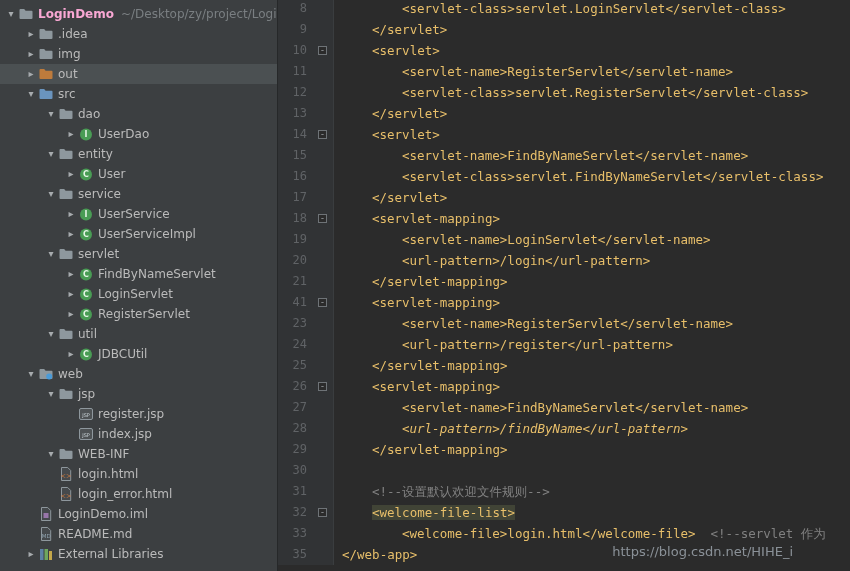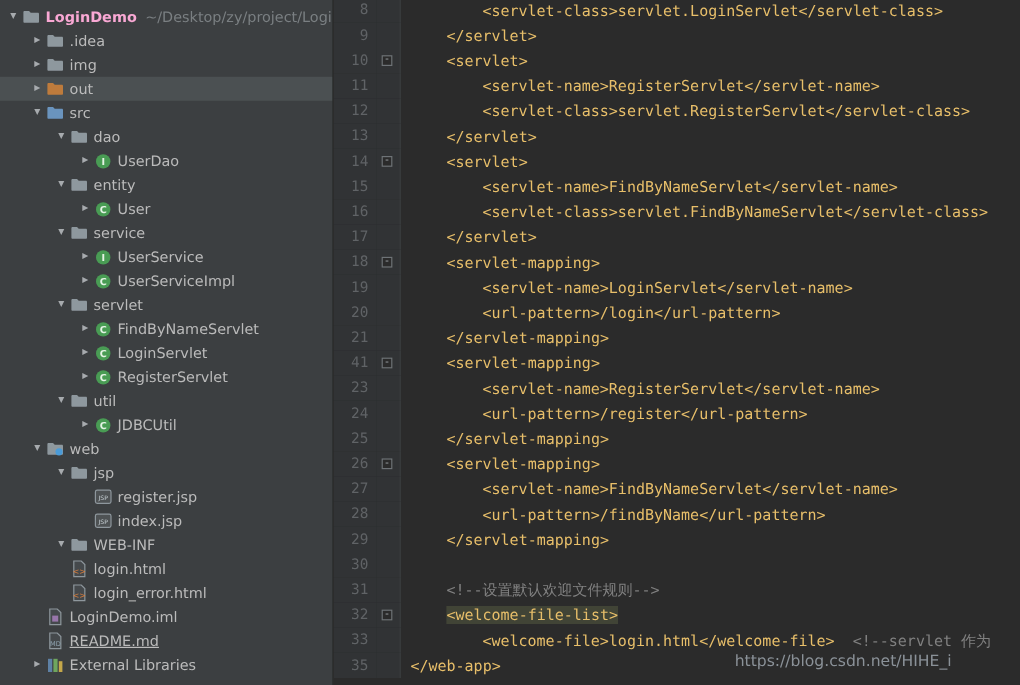--- a/index.html
+++ b/index.html
@@ -287,21 +287,21 @@
         <div class="tree-row" style="padding-left: 24px;">
           <span class="arrow"></span>
           <span class="ticon">
             <svg width="16" height="16" viewBox="0 0 16 16">
               <path d="M3.5 1.5h6.2l3 3v10H3.5z" fill="#45494C" stroke="#8E979D" stroke-width="1"></path>
               <rect x="5.5" y="7" width="5" height="5" fill="#9876AA"></rect>
             </svg>
           </span>
           <span class="tlabel">LoginDemo.iml</span>
         </div>
-        <div class="tree-row" style="padding-left: 24px; text-decoration: underline;">
+        <div class="tree-row" style="padding-left: 24px;">
           <span class="arrow"></span>
           <span class="ticon">
             <svg width="16" height="16" viewBox="0 0 16 16">
               <path d="M3.5 1.5h6.2l3 3v10H3.5z" fill="#45494C" stroke="#8E979D" stroke-width="1"></path>
               <text x="8.2" y="12" font-size="5.5" fill="#8FA3B0" text-anchor="middle" font-family="'DejaVu Sans',sans-serif">MD</text>
             </svg>
           </span>
           <span class="tlabel">README.md</span>
         </div>
         <div class="tree-row" style="padding-left: 24px;">
@@ -332,21 +332,21 @@
         <div class="eline"><span class="ln">18</span><span class="fold"><span class="fold-box">-</span></span><span class="code" style="padding-left: 38px;"><span class="tk-xml">&lt;servlet-mapping&gt;</span></span></div>
         <div class="eline"><span class="ln">19</span><span class="fold"></span><span class="code" style="padding-left: 68px;"><span class="tk-xml">&lt;servlet-name&gt;LoginServlet&lt;/servlet-name&gt;</span></span></div>
         <div class="eline"><span class="ln">20</span><span class="fold"></span><span class="code" style="padding-left: 68px;"><span class="tk-xml">&lt;url-pattern&gt;/login&lt;/url-pattern&gt;</span></span></div>
         <div class="eline"><span class="ln">21</span><span class="fold"></span><span class="code" style="padding-left: 38px;"><span class="tk-xml">&lt;/servlet-mapping&gt;</span></span></div>
         <div class="eline"><span class="ln">41</span><span class="fold"><span class="fold-box">-</span></span><span class="code" style="padding-left: 38px;"><span class="tk-xml">&lt;servlet-mapping&gt;</span></span></div>
         <div class="eline"><span class="ln">23</span><span class="fold"></span><span class="code" style="padding-left: 68px;"><span class="tk-xml">&lt;servlet-name&gt;RegisterServlet&lt;/servlet-name&gt;</span></span></div>
         <div class="eline"><span class="ln">24</span><span class="fold"></span><span class="code" style="padding-left: 68px;"><span class="tk-xml">&lt;url-pattern&gt;/register&lt;/url-pattern&gt;</span></span></div>
         <div class="eline"><span class="ln">25</span><span class="fold"></span><span class="code" style="padding-left: 38px;"><span class="tk-xml">&lt;/servlet-mapping&gt;</span></span></div>
         <div class="eline"><span class="ln">26</span><span class="fold"><span class="fold-box">-</span></span><span class="code" style="padding-left: 38px;"><span class="tk-xml">&lt;servlet-mapping&gt;</span></span></div>
         <div class="eline"><span class="ln">27</span><span class="fold"></span><span class="code" style="padding-left: 68px;"><span class="tk-xml">&lt;servlet-name&gt;FindByNameServlet&lt;/servlet-name&gt;</span></span></div>
-        <div class="eline"><span class="ln">28</span><span class="fold"></span><span class="code" style="padding-left: 68px;"><span class="tk-xml">&lt;url-pattern&gt;/findByName&lt;/url-pattern&gt;</span></span></div>
+        <div class="eline"><span class="ln">28</span><span class="fold"></span><span class="code" style="padding-left: 68px; font-style: italic;"><span class="tk-xml">&lt;url-pattern&gt;/findByName&lt;/url-pattern&gt;</span></span></div>
         <div class="eline"><span class="ln">29</span><span class="fold"></span><span class="code" style="padding-left: 38px;"><span class="tk-xml">&lt;/servlet-mapping&gt;</span></span></div>
         <div class="eline"><span class="ln">30</span><span class="fold"></span><span class="code" style="padding-left: 8px;"></span></div>
         <div class="eline"><span class="ln">31</span><span class="fold"></span><span class="code" style="padding-left: 38px;"><span class="tk-comment">&lt;!--设置默认欢迎文件规则--&gt;</span></span></div>
         <div class="eline"><span class="ln">32</span><span class="fold"><span class="fold-box">-</span></span><span class="code" style="padding-left: 38px;"><span class="tk-xml tk-hl">&lt;welcome-file-list&gt;</span></span></div>
         <div class="eline"><span class="ln">33</span><span class="fold"></span><span class="code" style="padding-left: 68px;"><span class="tk-xml">&lt;welcome-file&gt;login.html&lt;/welcome-file&gt;</span><span class="tk-xml">  </span><span class="tk-comment">&lt;!--servlet 作为</span></span></div>
         <div class="eline"><span class="ln">35</span><span class="fold"></span><span class="code" style="padding-left: 8px;"><span class="tk-xml">&lt;/web-app&gt;</span></span></div>
       </div>
   </div>
   <div class="watermark">https://blog.csdn.net/HIHE_i</div>
 </div>

